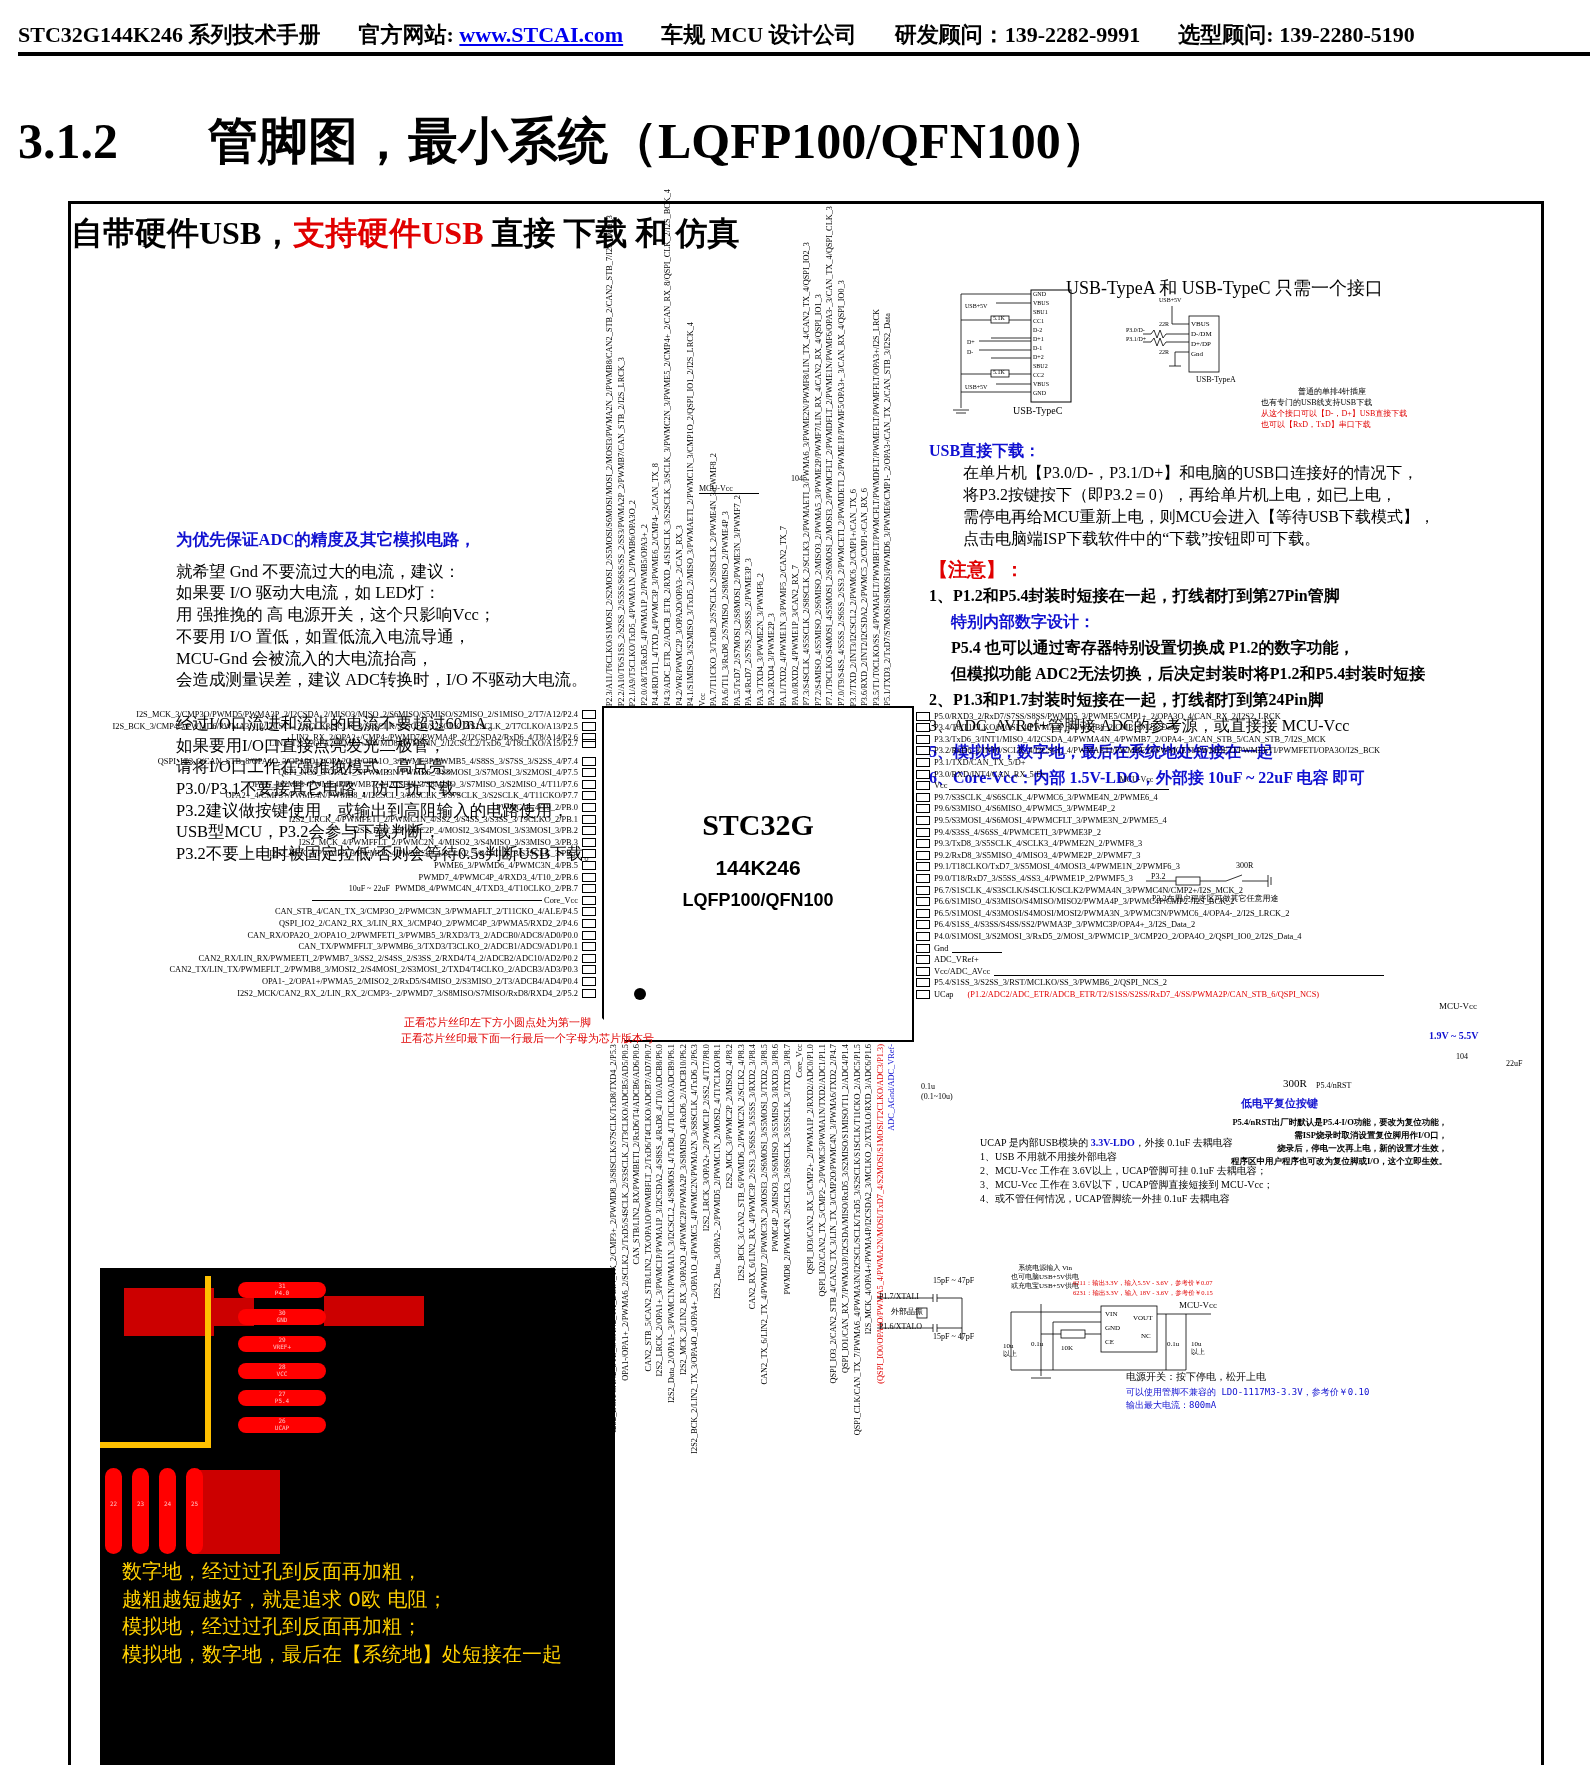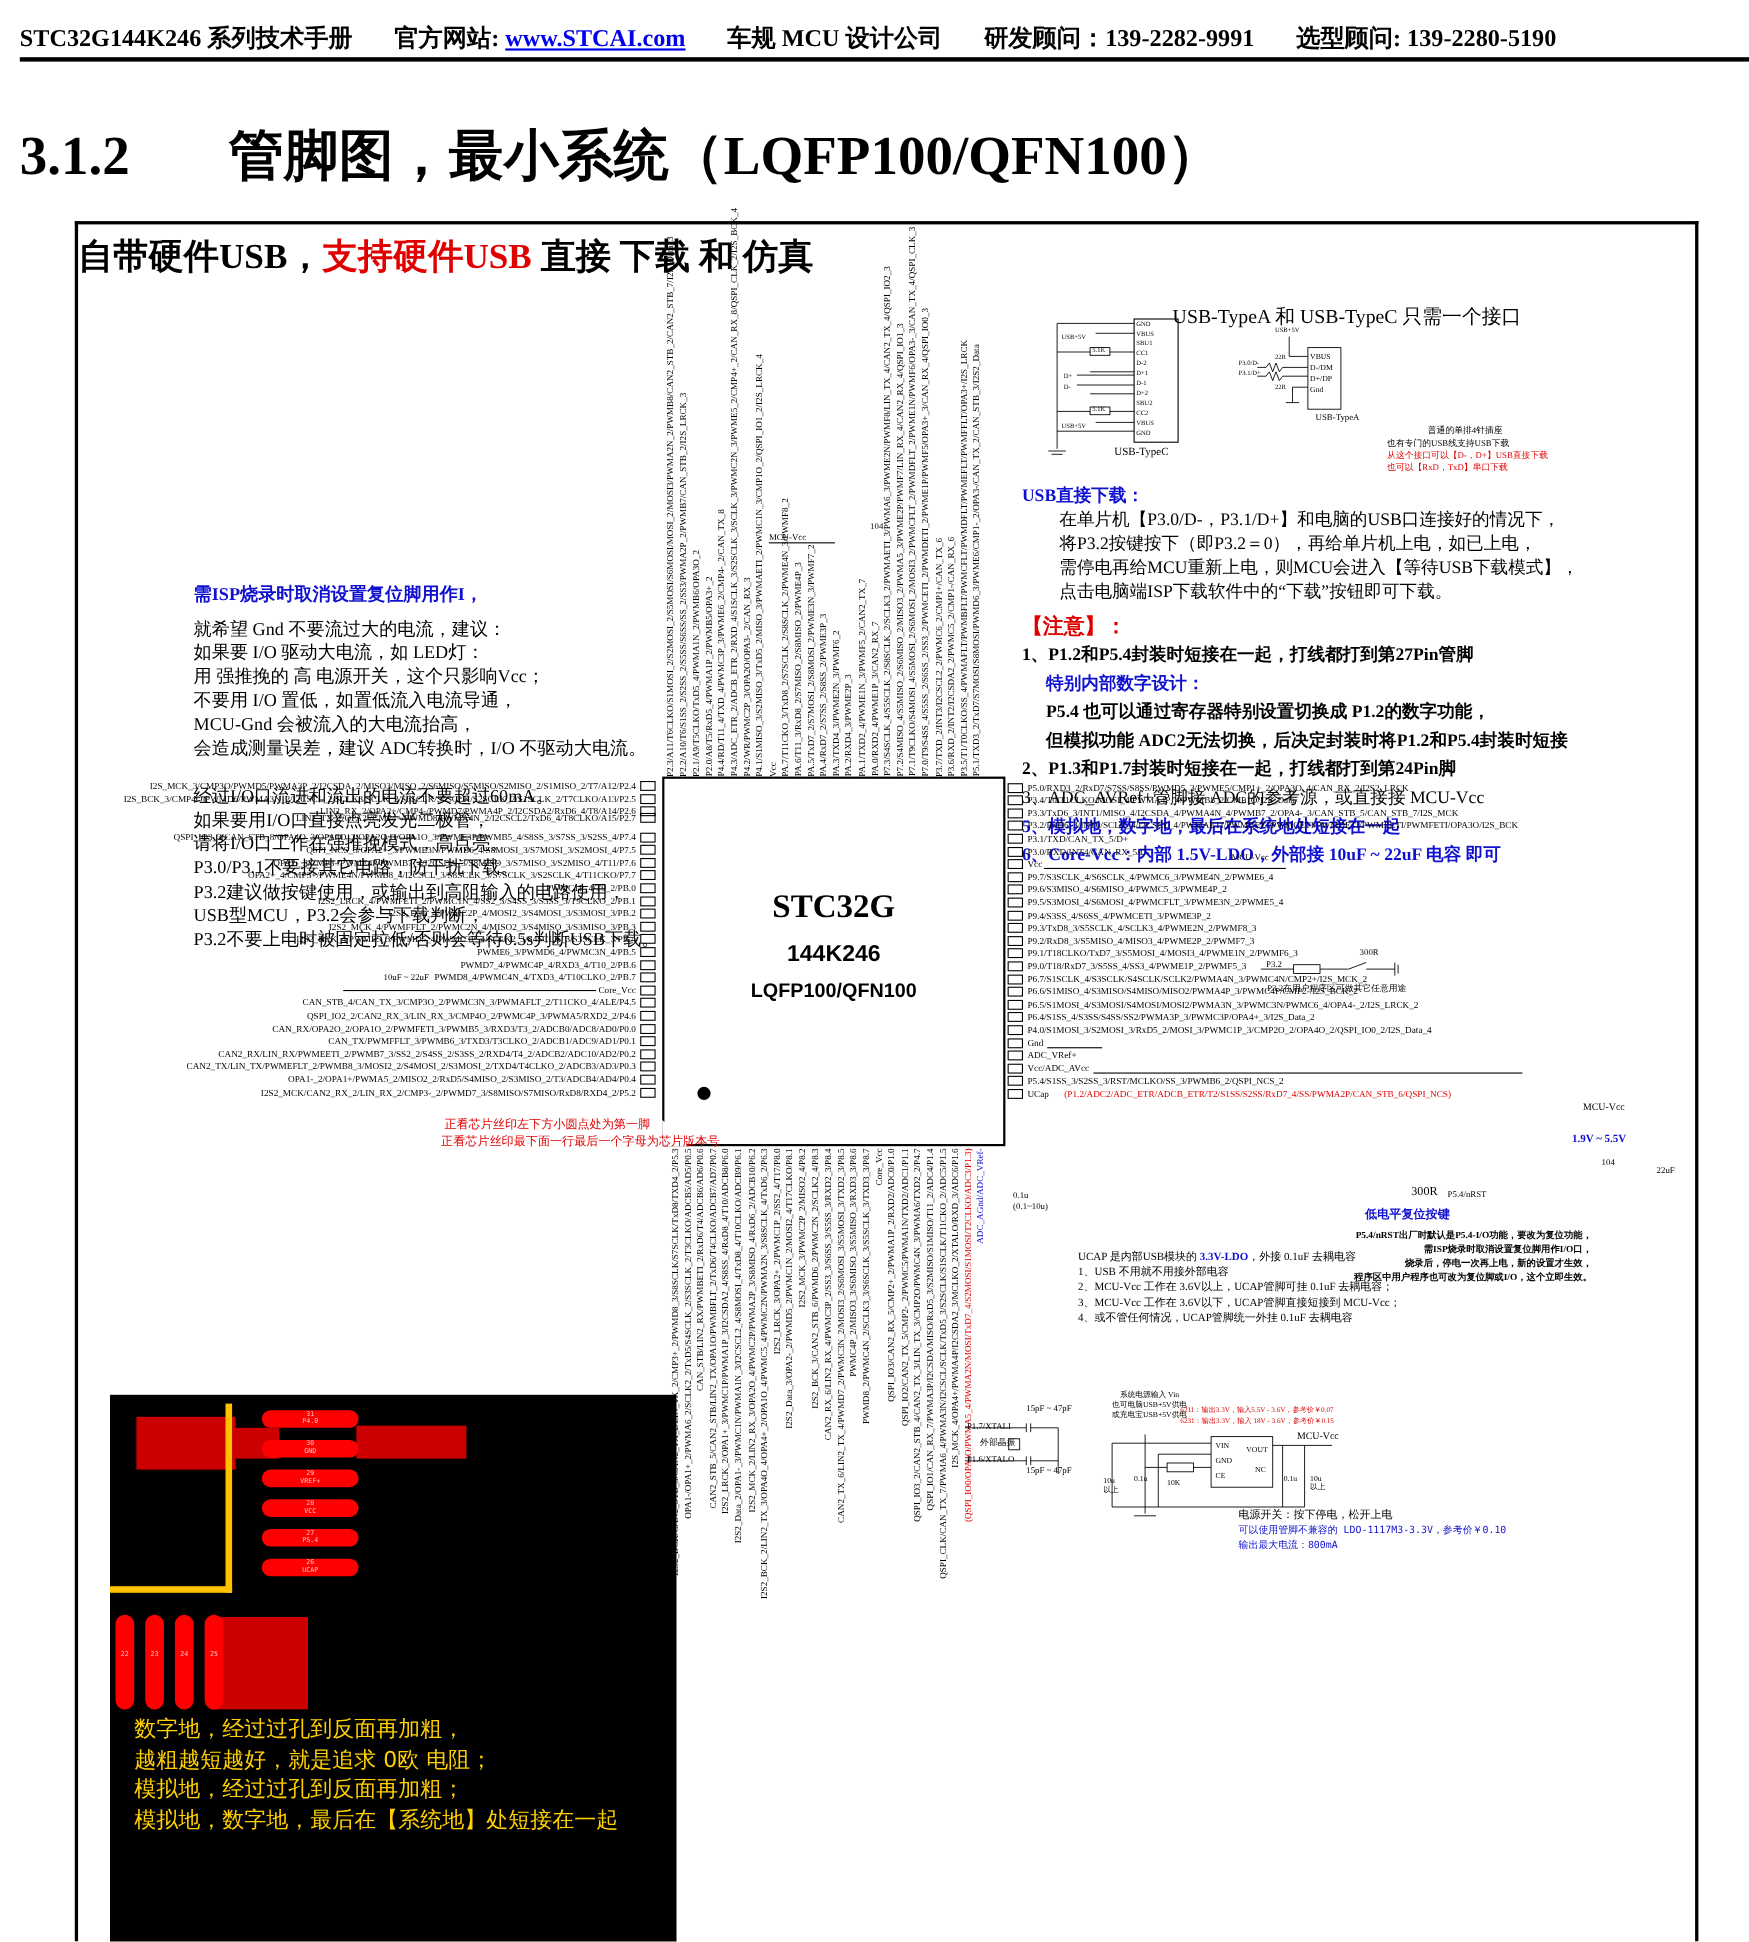--- a/index.html
+++ b/index.html
@@ -65,21 +65,21 @@
 <div class="title">
   <span class="num">3.1.2</span><span>管脚图，最小系统（LQFP100/QFN100）</span>
 </div>
 
 <div class="frame">
   <div class="banner">
     <span>自带硬件USB，</span><span class="red">支持硬件USB</span><span> 直接 下载 和 仿真</span>
   </div>
 
   <div class="abs note-left">
-    <div class="blue">需ISP烧录时取消设置复位脚用作I，</div>
+    <div class="blue">为优先保证ADC的精度及其它模拟电路，</div>
     <div>就希望 Gnd 不要流过大的电流，建议：</div>
     <div>如果要 I/O 驱动大电流，如 LED灯：</div>
     <div>用 强推挽的 高 电源开关，这个只影响Vcc；</div>
     <div>不要用 I/O 置低，如置低流入电流导通，</div>
     <div>MCU-Gnd 会被流入的大电流抬高，</div>
     <div>会造成测量误差，建议 ADC转换时，I/O 不驱动大电流。</div>
     <div class="gap"></div>
     <div>经过I/O口流进和流出的电流不要超过60mA。</div>
     <div>如果要用I/O口直接点亮发光二极管，</div>
     <div>请将I/O口工作在强推挽模式，高点亮。</div>

